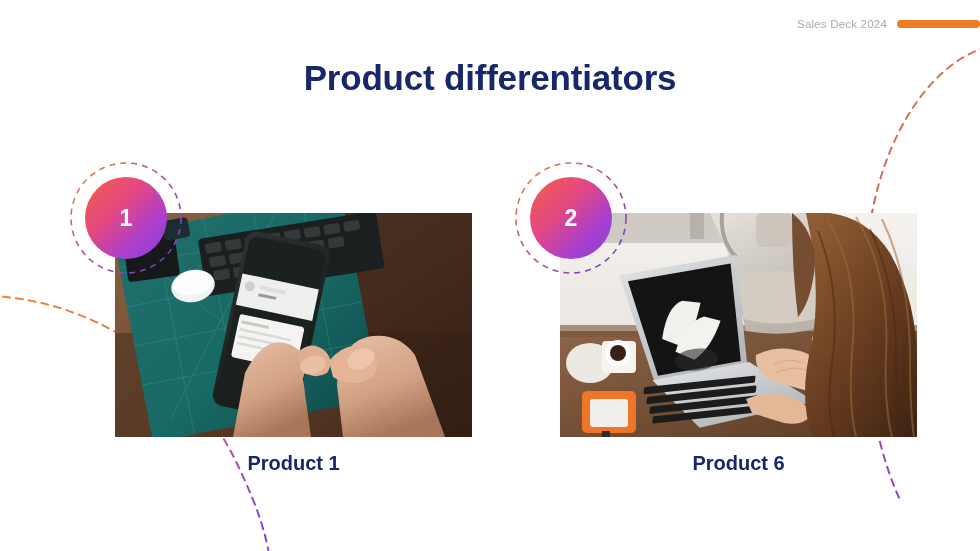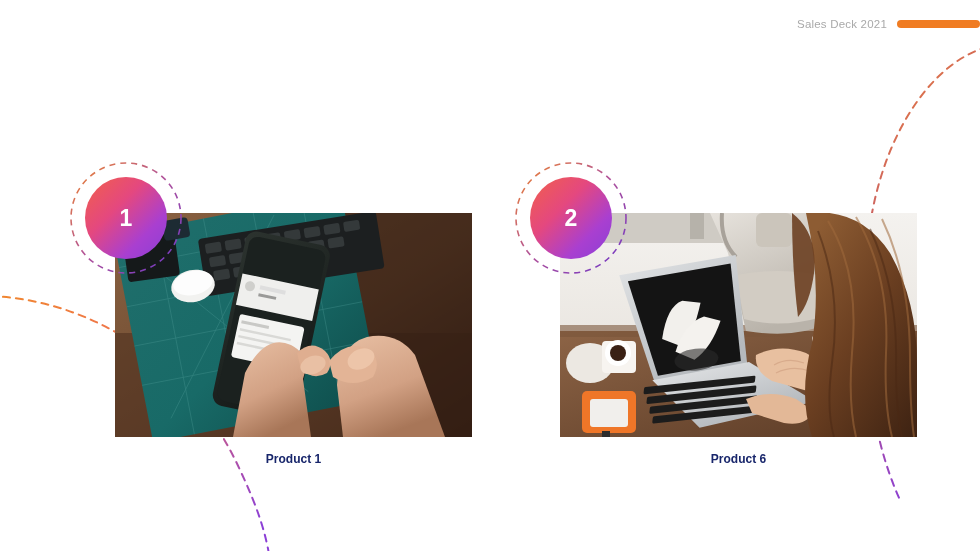--- a/index.html
+++ b/index.html
@@ -107,21 +107,21 @@
     font-size:23px;
     font-weight:bold;
     line-height:1;
   }
 
   .card-caption {
     position:absolute;
     top:292px; left:0;
     width:357px;
     text-align:center;
-    font-size:12px;
+    font-size:20px;
     font-weight:bold;
     color:#18266b;
     z-index:4;
   }
 </style>
 </head>
 <body>
 
 <div class="slide">
 
@@ -143,24 +143,25 @@
         <stop offset="100%" stop-color="#6b35c9"></stop>
       </linearGradient>
     </defs>
 
     <path d="M 1000 45 C 940 50 880 130 868 240 C 858 330 868 430 900 500" fill="none" stroke="url(#arcGradRight)" stroke-width="2" stroke-dasharray="7 6" stroke-linecap="round"></path>
 
     <path d="M -10 296 C 90 300 190 360 240 470 C 258 508 266 534 270 560" fill="none" stroke="url(#arcGradLeft)" stroke-width="2" stroke-dasharray="7 6" stroke-linecap="round"></path>
   </svg>
 
   <div class="header">
-    <span class="header-label">Sales Deck 2021</span>
+    <span class="header-label">Sales Deck 2024</span>
     <span class="header-bar"></span>
   </div>
 
+  <h1 class="slide-title">Product differentiators</h1>
 
   <div class="cards">
 
     <div class="card card-1">
 
       <div class="card-photo">
         <svg viewBox="0 0 357 224" preserveAspectRatio="xMidYMid slice">
           <defs>
             <linearGradient id="p1wood" x1="0" y1="0" x2="1" y2="1">
               <stop offset="0%" stop-color="#8a6242"></stop>

